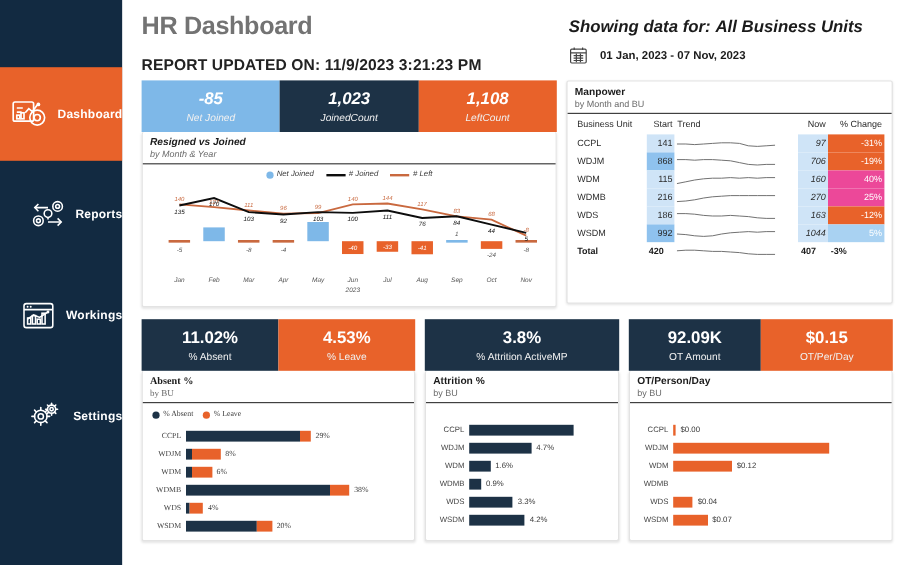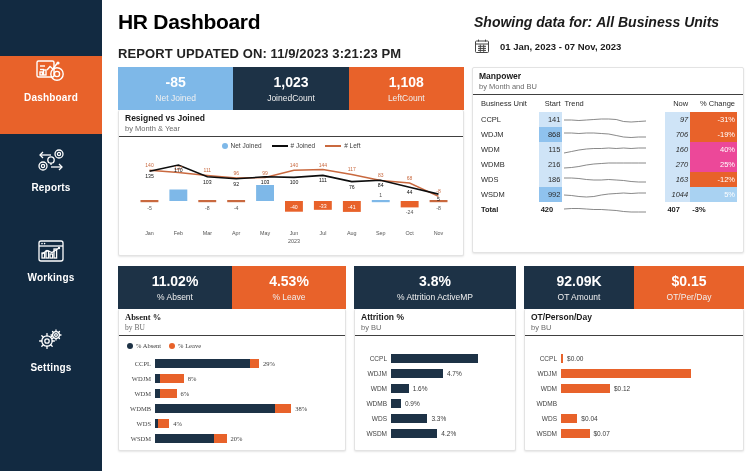--- a/index.html
+++ b/index.html
@@ -15,39 +15,39 @@
   .sidebar {
     width: 102px; height: 471px;
     background: #122a41;
     display: flex; flex-direction: column;
     align-items: stretch;
     padding-top: 56px;
     flex: 0 0 102px;
   }
   .nav-item {
     height: 78px;
-    display: flex; flex-direction: column;
-    align-items: center; justify-content: flex-start;
+    display: flex; flex-direction: row;
+    align-items: center; justify-content: flex-end;
     gap: 6px;
     color: #ffffff;
     cursor: pointer;
-    margin-bottom: 12px;
+    margin-bottom: 6px;
   }
   .nav-item.active { background: #e8622a; }
   .nav-icon { width: 34px; height: 30px; display:flex; align-items:center; justify-content:center; }
   .nav-icon svg { display:block; }
   .nav-label { font-size: 10px; font-weight: bold; letter-spacing: .2px; }
 
   
   .main { flex: 1 1 auto; position: relative; background:#ffffff; padding: 0; }
 
   
   .header { display:flex; padding: 10px 8px 4px 16px; }
   .header-left { flex: 0 0 352px; }
-  .page-title { font-size: 21px; font-weight: bold; color:#000000; letter-spacing:-.3px; }
+  .page-title { font-size: 21px; font-weight: bold; color:#737373; letter-spacing:-.3px; }
   .report-updated { font-size: 13px; font-weight: bold; color:#222; margin-top: 12px; letter-spacing:.1px; }
   .header-right { flex: 1 1 auto; padding-top: 4px; padding-left: 4px; }
   .showing-row { font-size: 14px; font-weight: bold; color:#1b1b1b; margin-bottom: 8px; font-style: italic; }
   .showing-row .label { margin-right: 4px; }
   .date-row { display:flex; align-items:center; gap: 10px; }
   .cal-icon { width:16px; height:16px; flex:0 0 16px; }
   .date-text { font-size: 9.5px; font-weight: bold; color:#1b1b1b; }
 
   
   .card { background:#fff; border:1px solid #e3e3e3; border-radius:2px;
@@ -58,21 +58,21 @@
   .kpi-label { font-size: 8.5px; color:#f0f0f0; margin-top: 3px; }
   .kpi.blue   { background:#7eb8e8; }
   .kpi.navy   { background:#1d3246; }
   .kpi.orange { background:#e8622a; }
 
   .sec-title { font-size: 8.5px; font-weight: bold; color:#1b1b1b; padding: 3px 6px 0; }
   .sec-sub   { font-size: 7.5px; color:#6b6b6b; padding: 1px 6px 3px; border-bottom:1px solid #404040;}
 
   
   .top-area { display:flex; gap:8px; padding: 0 8px 0 16px; margin-top: 2px; }
-  .top-left { flex: 0 0 346px; }
+  .top-left { flex: 0 0 346px; font-style: italic; }
   .top-right { flex: 1 1 auto; }
 
   
   .rvj-body { position:relative; height: 118px; padding: 2px 4px 0; }
   .legend { display:flex; align-items:center; justify-content:center; gap: 10px; padding-top:3px;}
   .legend-item { display:flex; align-items:center; gap: 3px; font-size:6.5px; color:#3d3d3d; }
   .lg-dot { width:6px; height:6px; border-radius:50%; background:#7eb8e8; display:block;}
   .lg-line { width:16px; height:2px; display:block; }
   .lg-line.joined { background:#0d0d0d; }
   .lg-line.left { background:#c9693f; }

